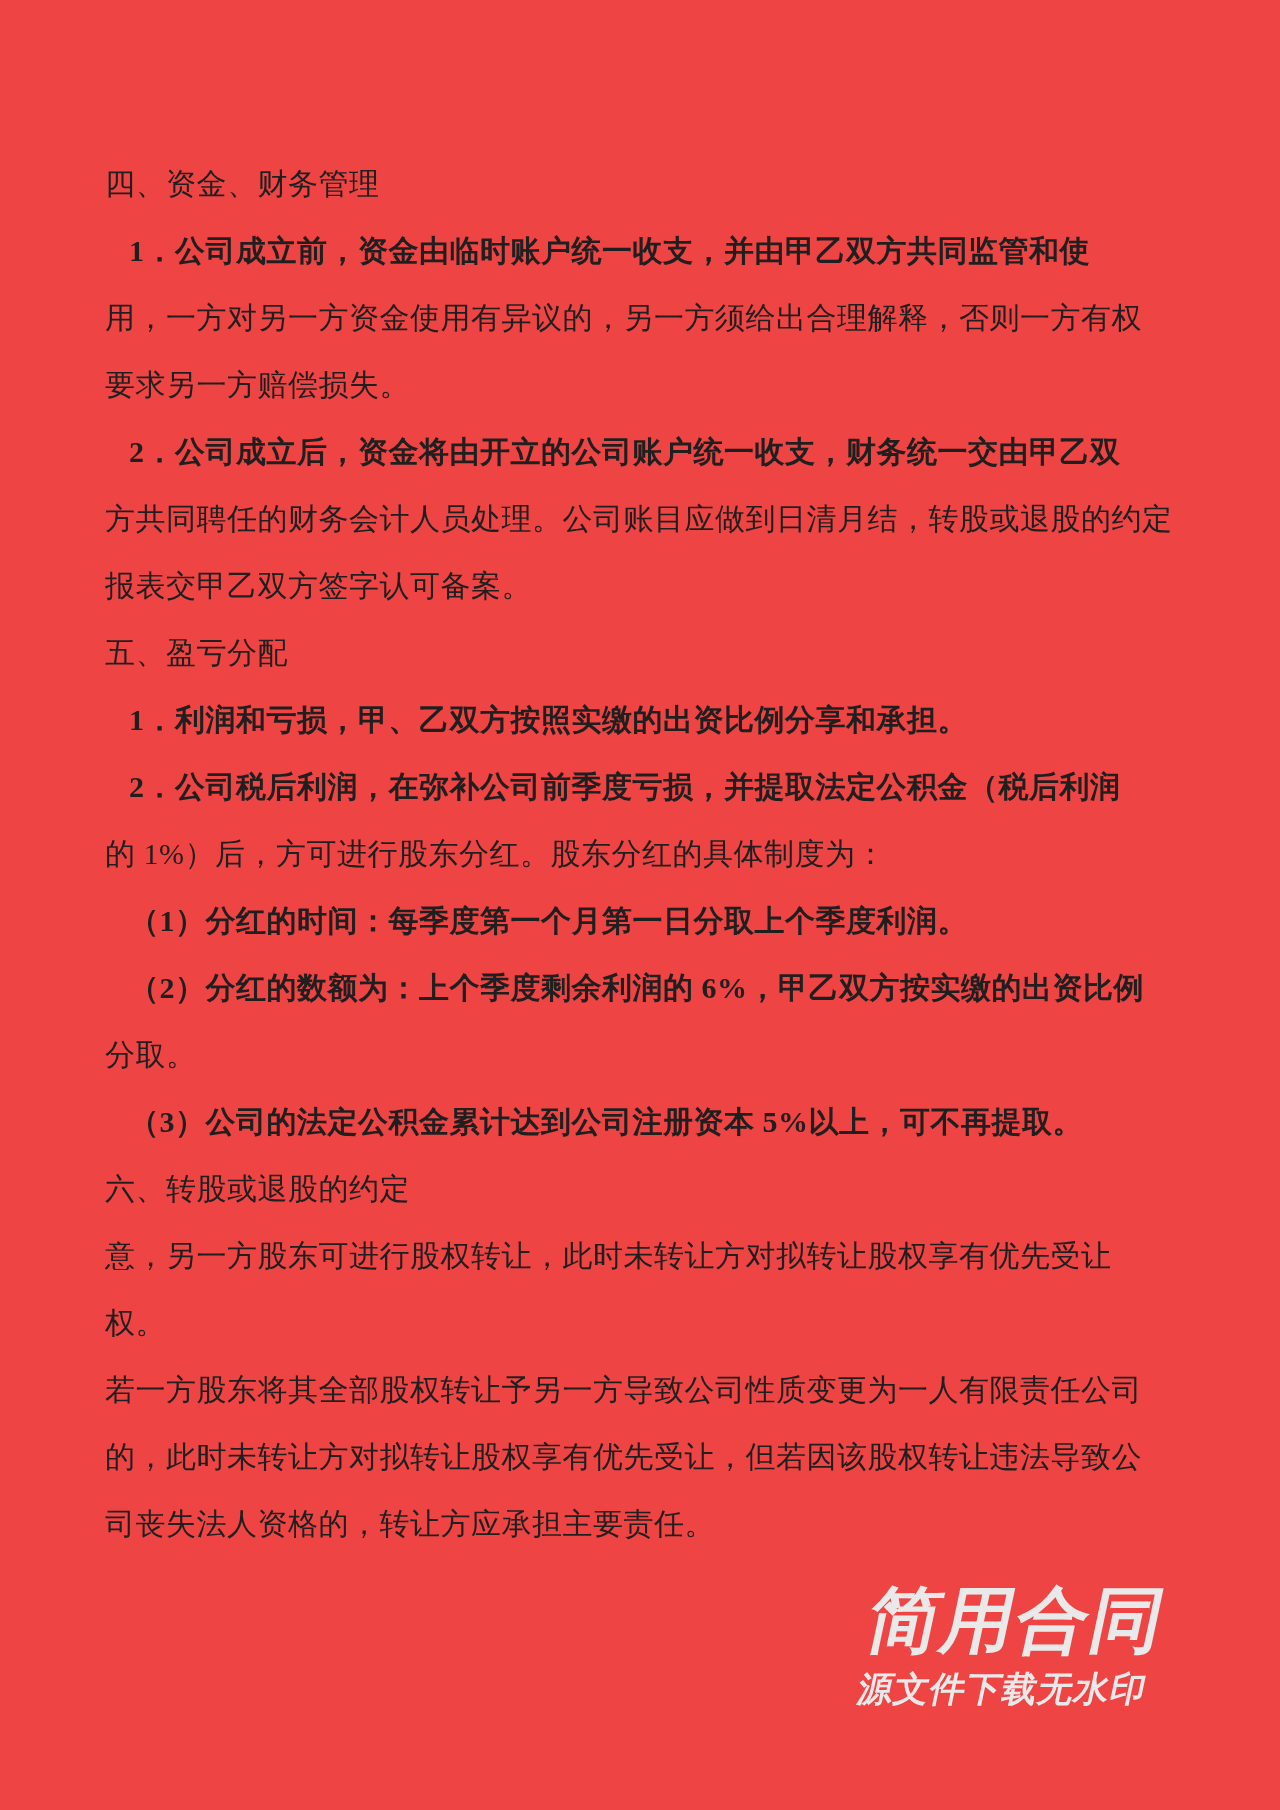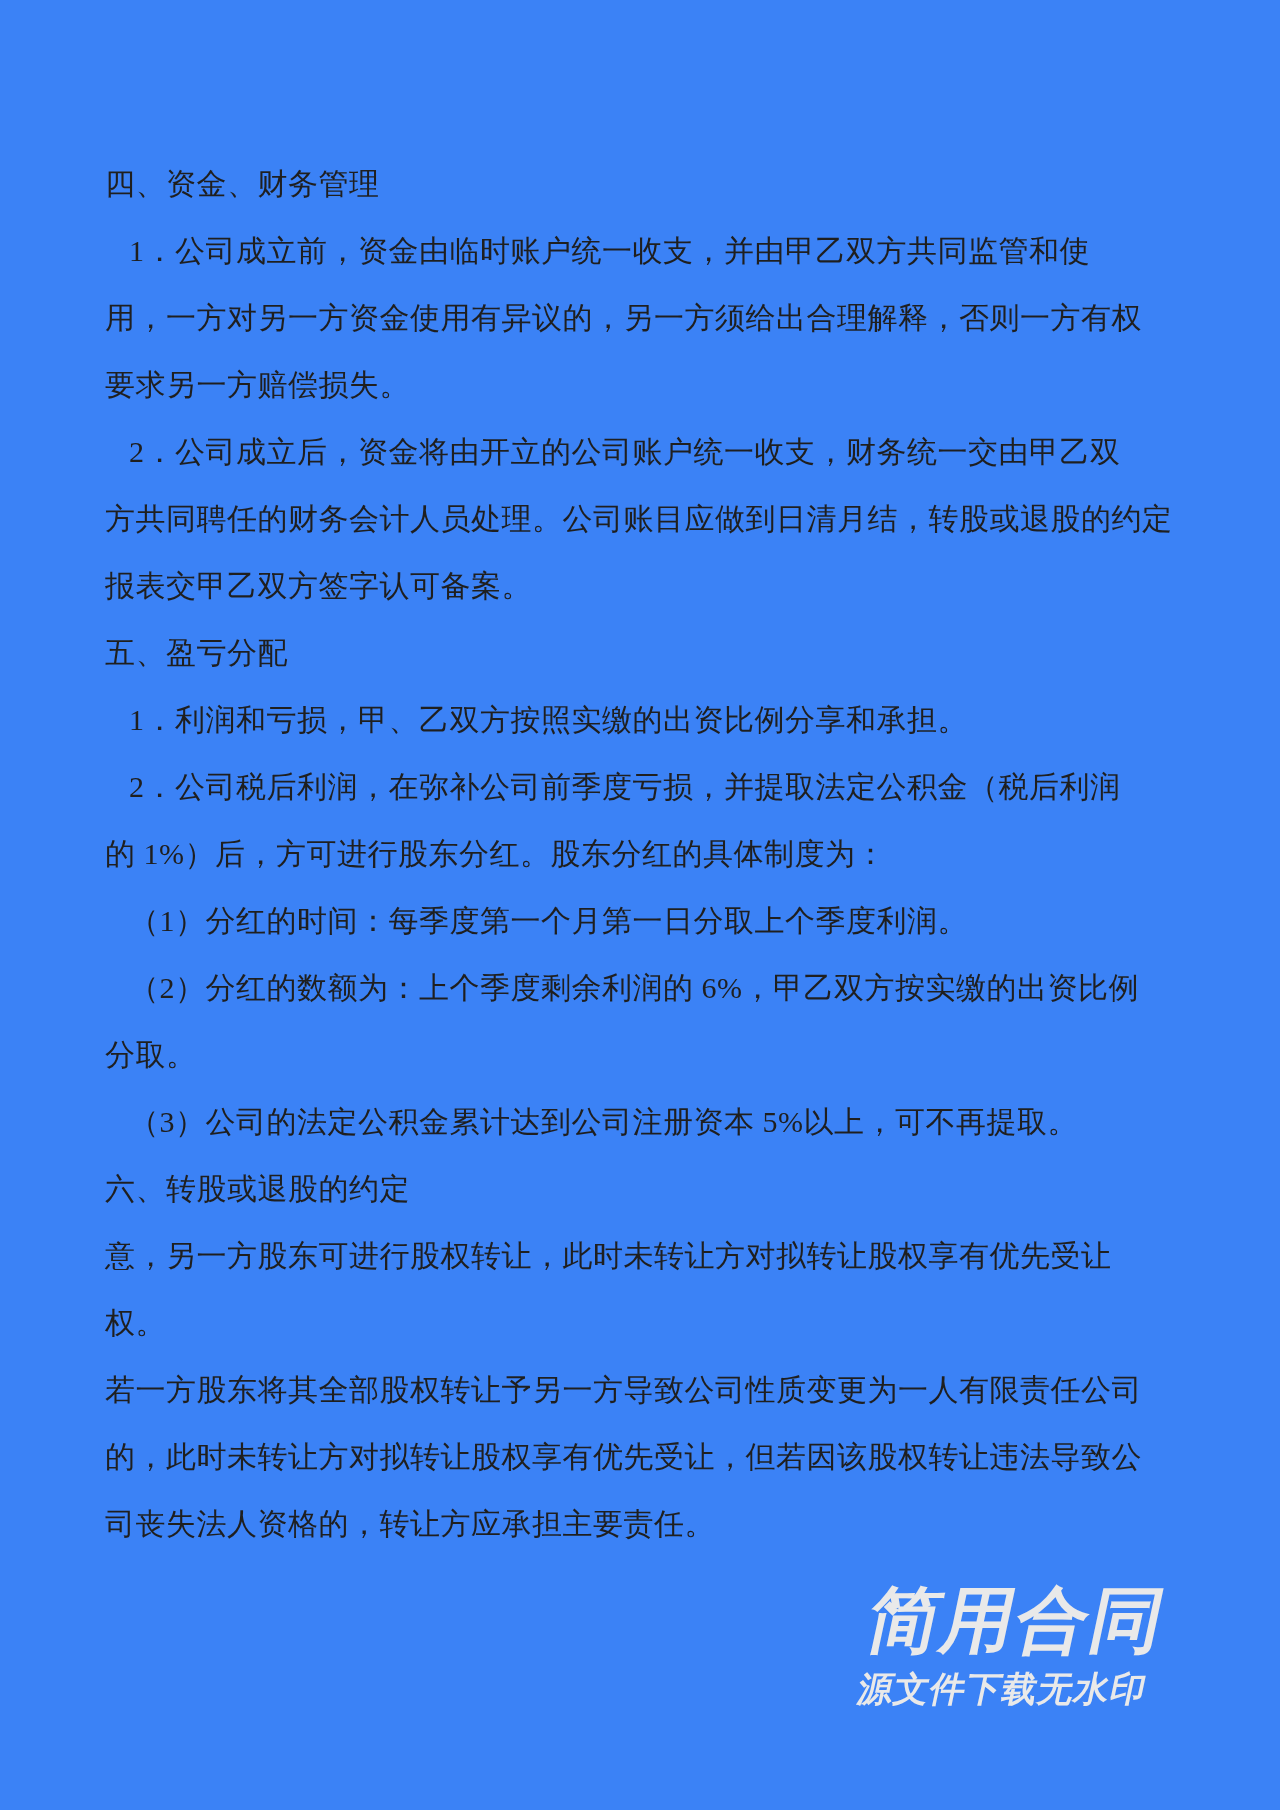--- a/index.html
+++ b/index.html
@@ -4,40 +4,41 @@
 <style>
   html, body {
     margin: 0;
     padding: 0;
     background: #ffffff;
   }
   .page {
     position: relative;
     width: 1280px;
     height: 1810px;
-    background: #3b82f6;
+    background: #ef4444;
     overflow: hidden;
     font-family: "Liberation Serif", "DejaVu Serif", serif;
   }
   .doc {
     position: absolute;
     left: 105px;
     top: 150px;
     width: 1080px;
     color: #1f1f1f;
   }
   .line {
     height: 67px;
     line-height: 67px;
     font-size: 30px;
     letter-spacing: 0.5px;
     white-space: nowrap;
   }
   .line.indent {
     padding-left: 24px;
+    font-weight: bold;
   }
   .watermark {
     position: absolute;
     right: 118px;
     top: 1582px;
     width: 300px;
     text-align: center;
     transform: skewX(-12deg);
     font-family: "Liberation Sans", "DejaVu Sans", sans-serif;
     font-weight: 900;

